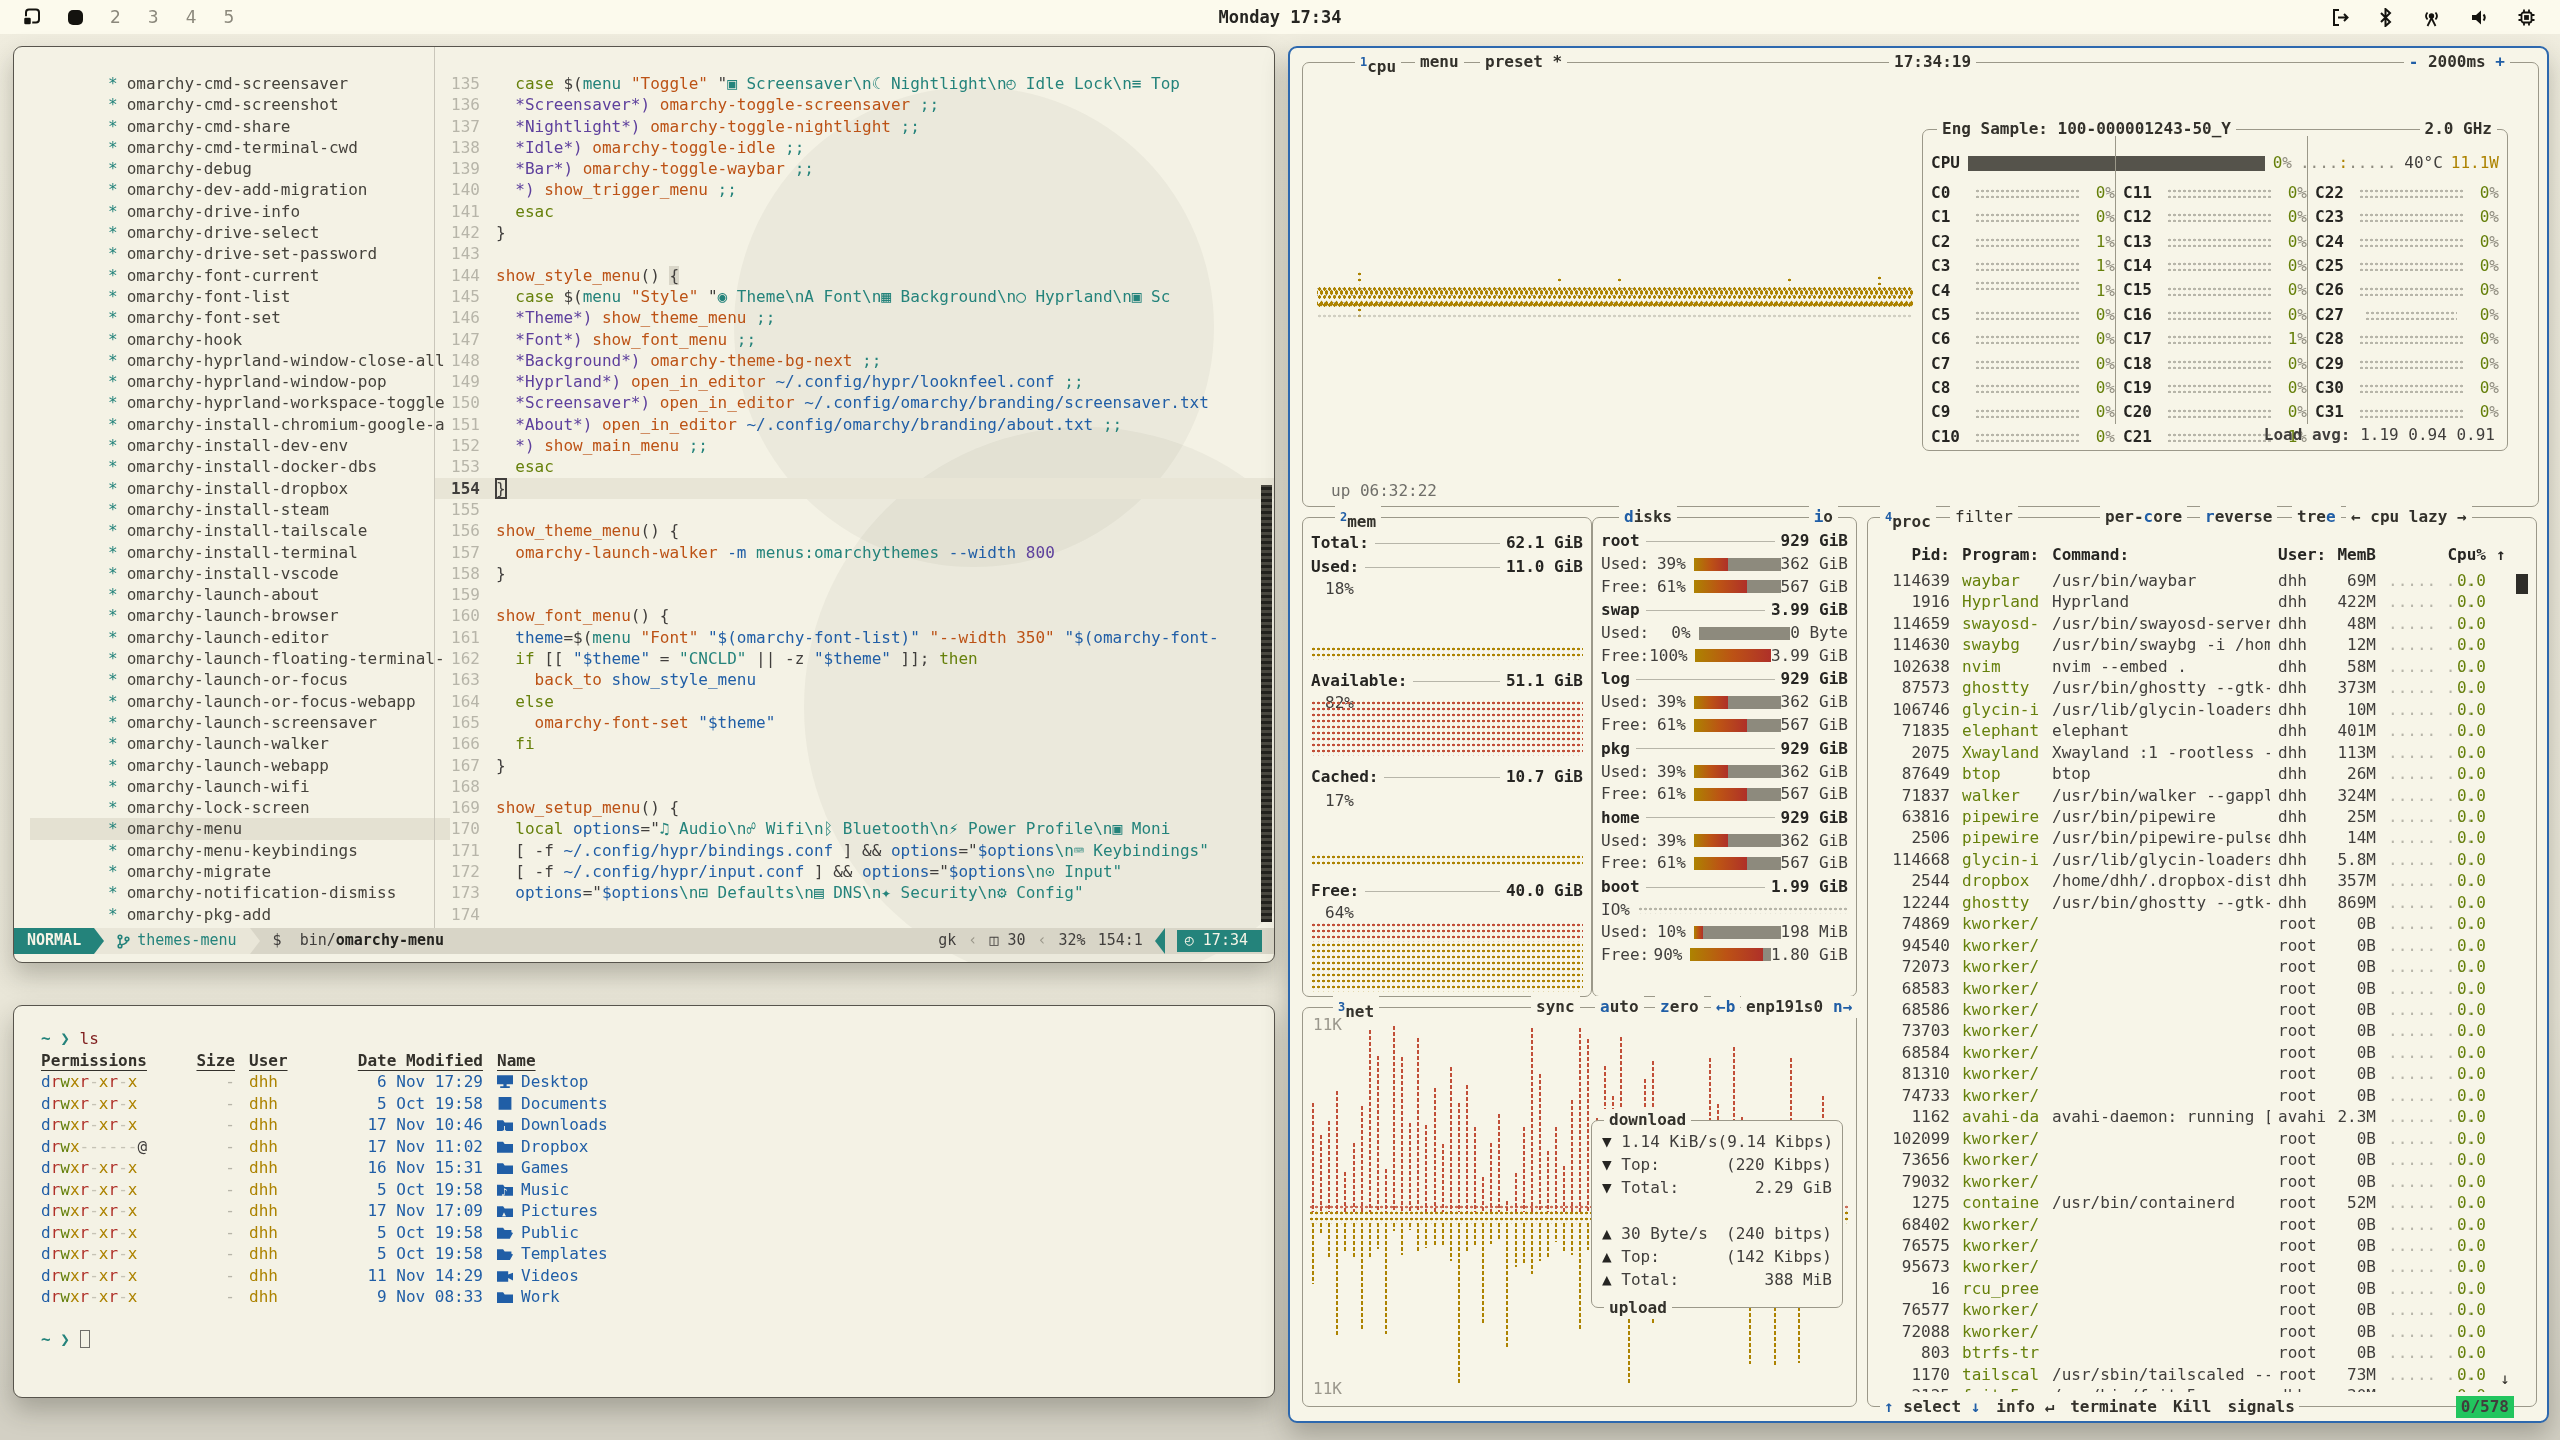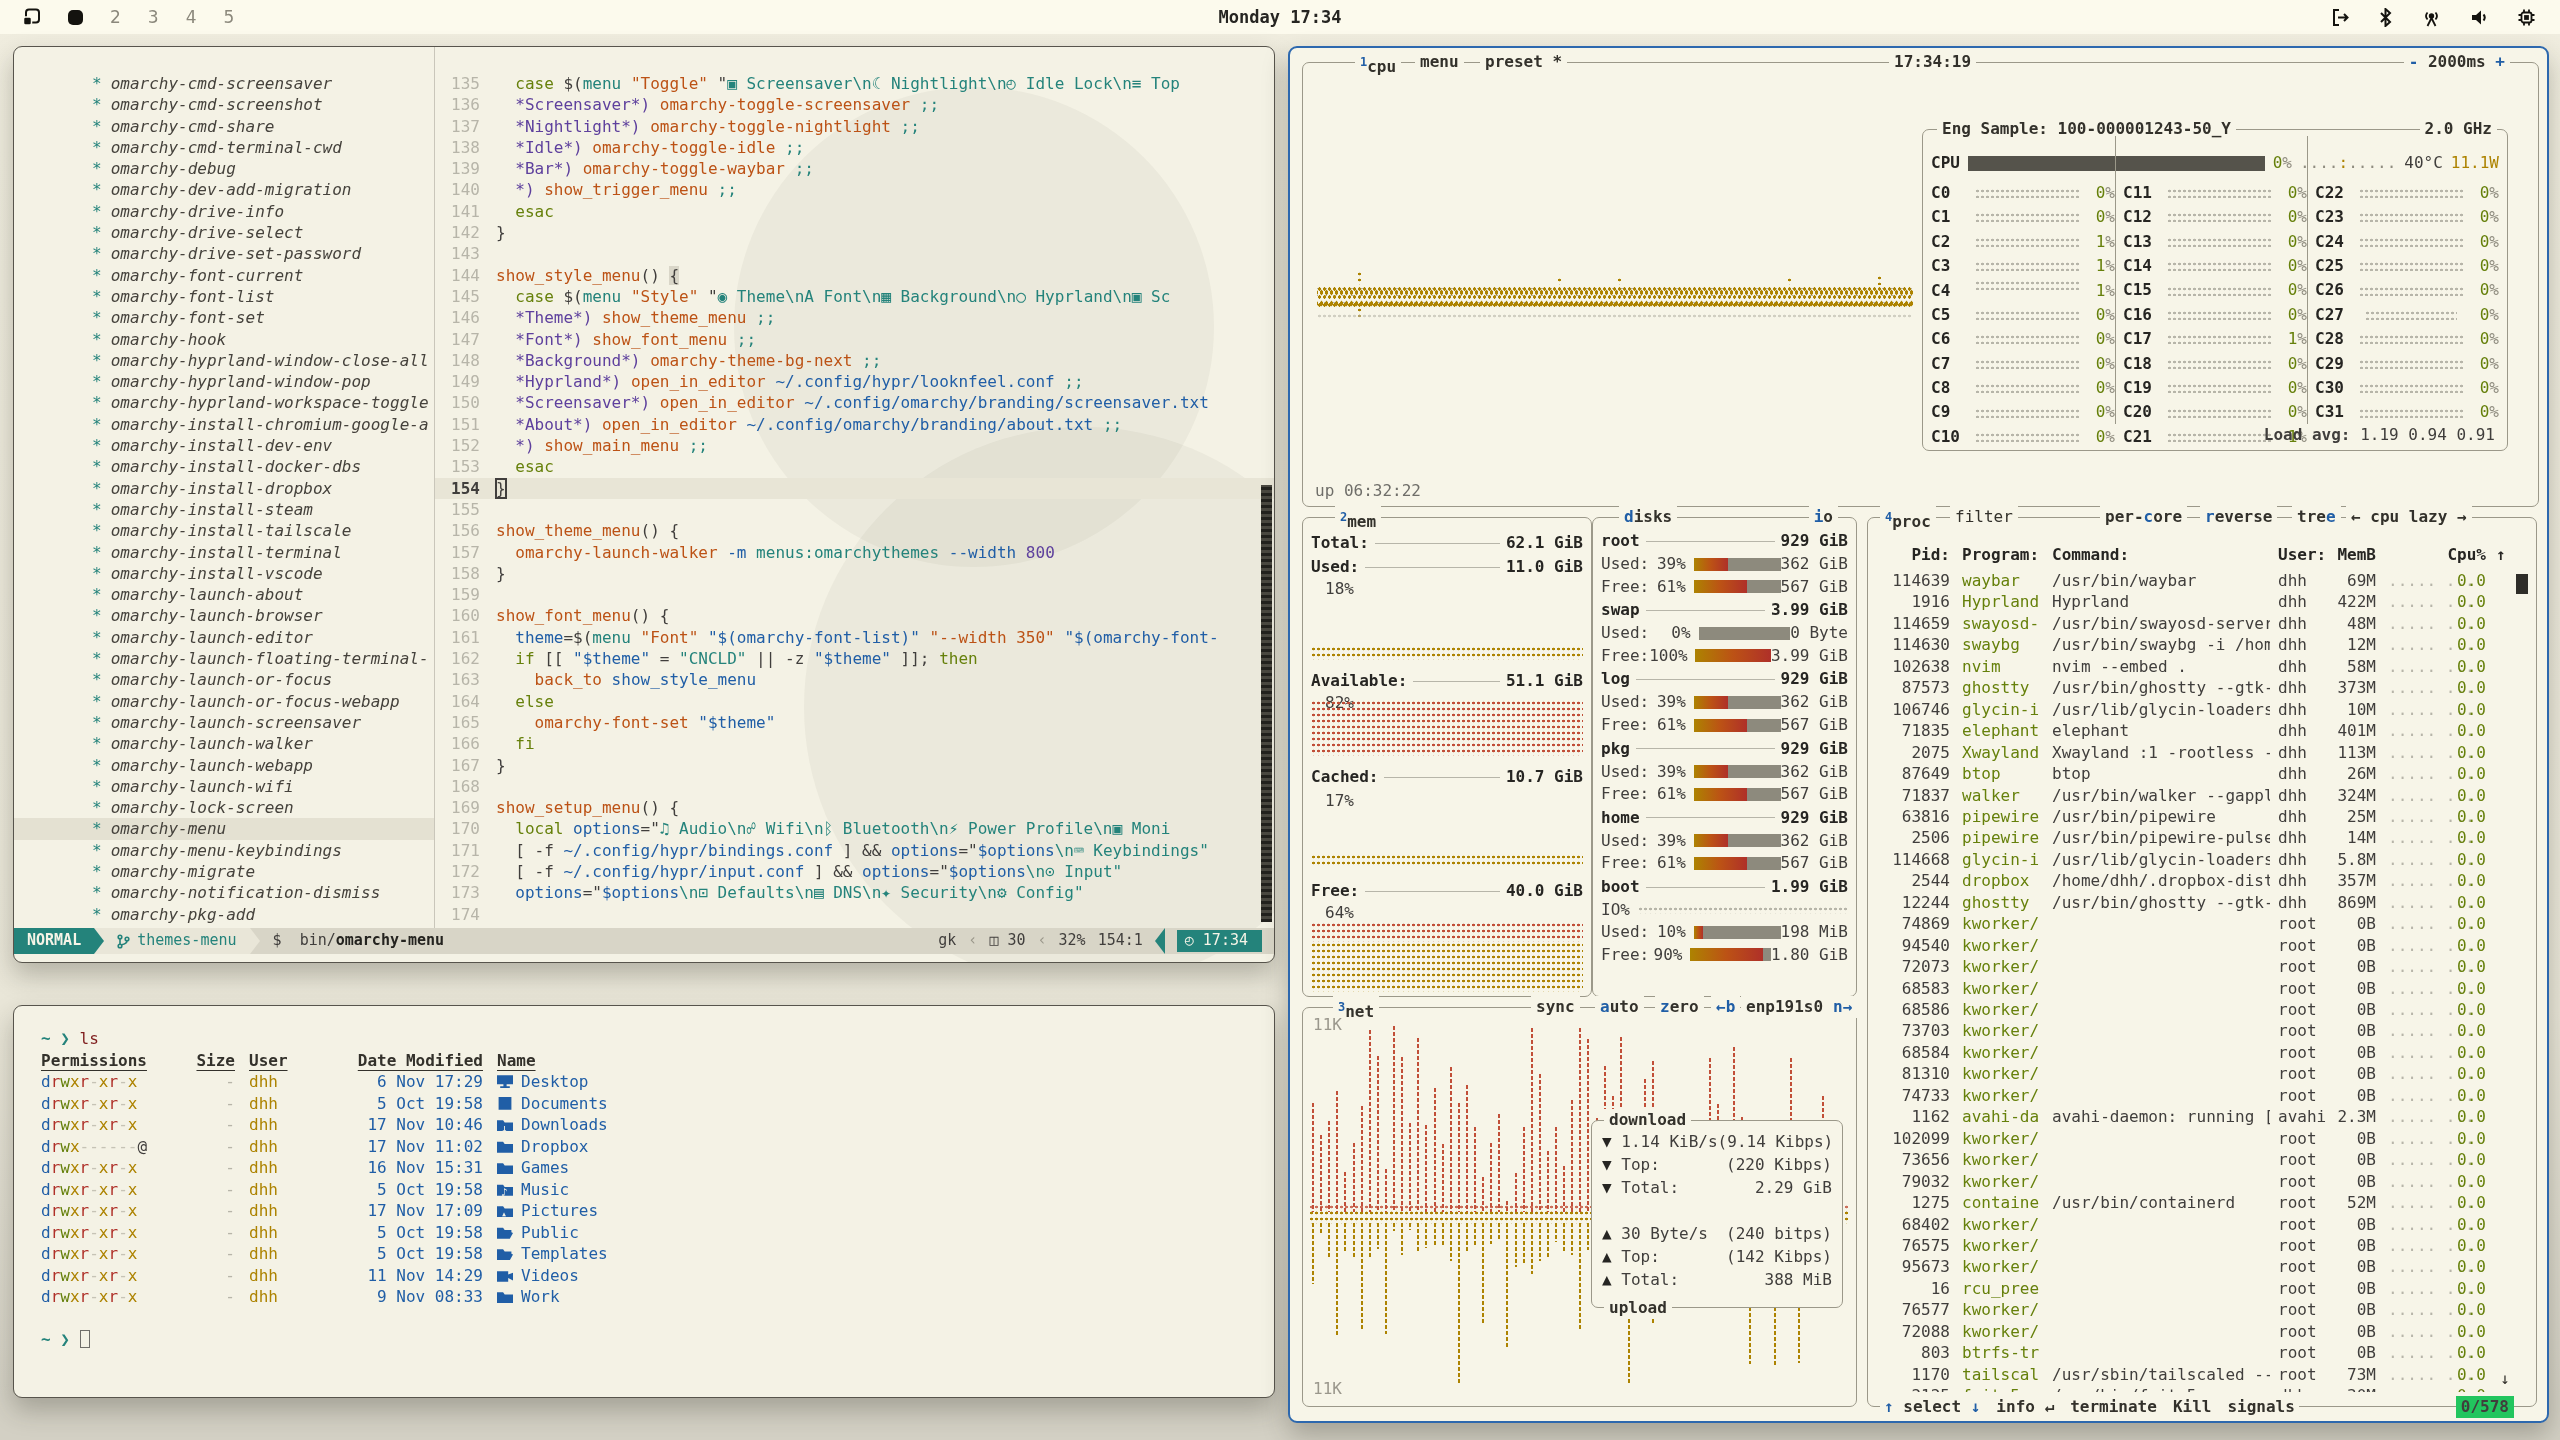--- a/index.html
+++ b/index.html
@@ -22,21 +22,21 @@
   
   .window { position:absolute; background:#F4F2E5; border:1px solid #57544C;
     border-radius:9px; box-shadow:0 12px 26px rgba(40,38,30,.28); overflow:hidden; }
   #win-editor { left:13px;  top:46px;   width:1262px; height:917px; }
   #win-term   { left:13px;  top:1005px; width:1262px; height:393px; }
   #win-btop   { left:1288px; top:46px;  width:1261px; height:1377px;
     border:2px solid #2D68AE; background:#F7F5E8; }
   
   #editor-body { position:absolute; inset:0; font-size:16px; line-height:21.3px; color:#403E3C; }
   .wm-circle { position:absolute; border-radius:50%; background:rgba(87,80,60,.05); }
-  #file-pane { position:absolute; left:0; top:26px; width:420px;font-style:italic; }
+  #file-pane { position:absolute; left:16px; top:26px; width:420px; }
   .file-row { height:21.3px; white-space:pre; padding-left:78px; }
   .file-row .ast { color:#24837B; }
   .file-row .fname { margin-left:9px; color:#45423C; }
   .file-row.sel { background:#E4E1D2; }
   #pane-sep { position:absolute; left:420px; top:0; bottom:34px; width:1px; background:#C9C6BA; }
   #code-pane { position:absolute; left:421px; top:26px; right:0; }
   .code-row { height:21.3px; white-space:pre; position:relative; }
   .code-row.cur { background:#E8E5D6; }
   .lnum { display:inline-block; width:61px; text-align:right; padding-right:16px; color:#B7B5A9; }
   .code-row.cur .lnum { color:#403E3C; font-weight:bold; }
@@ -316,21 +316,21 @@
 
       <div id="cpu-graph" style="position: absolute; left: 14px; top: 222px; width: 596px; height: 22px; background-image: radial-gradient(rgb(173, 131, 1) 1.2px, transparent 1.4px), radial-gradient(rgb(173, 131, 1) 1.2px, transparent 1.4px), radial-gradient(rgb(183, 181, 169) 1px, transparent 1.2px); background-size: 5px 8px, 5px 11px, 9px 7px; background-position: 0px 8px, 2px 2px, 4px 0px;">
           <div class="dot-block dot-olive" style="left: 40px; top: -14px; width: 5px; height: 14px;"></div>
           <div class="dot-block dot-olive" style="left: 40px; top: 22px; width: 5px; height: 10px;"></div>
           <div class="dot-block dot-olive" style="left: 240px; top: -8px; width: 5px; height: 8px;"></div>
           <div class="dot-block dot-olive" style="left: 300px; top: -8px; width: 5px; height: 8px;"></div>
           <div class="dot-block dot-olive" style="left: 470px; top: -8px; width: 5px; height: 8px;"></div>
           <div class="dot-block dot-olive" style="left: 560px; top: -10px; width: 5px; height: 10px;"></div>
         </div>
       <div class="dot-block dot-gray" style="left:14px; top:250px; width:596px; height:7px; opacity:.6;"></div>
-      <span style="position:absolute; left:12px; bottom:4px; color:#6F6E69;">up 06:32:22</span>
+      <span style="position:absolute; left:28px; bottom:4px; color:#6F6E69;">up 06:32:22</span>
 
       <div class="bbox" style="left:619px; top:66px; width:586px; height:322px;">
         <span class="blabel" style="left:14px;">Eng Sample: 100-000001243-50_Y</span>
         <span class="blabel" style="right:10px;">2.0 GHz</span>
         <div style="position:absolute; left:8px; top:22px; right:8px; display:flex; align-items:center; gap:8px;">
           <span class="drk">CPU</span>
           <div style="width:300px; height:15px; background:#55534B;"></div>
           <span><span class="grn">0</span><span class="mut">%</span></span>
           <span class="mut">....<span class="ylw">:</span>.....</span>
           <span>40°C</span>

